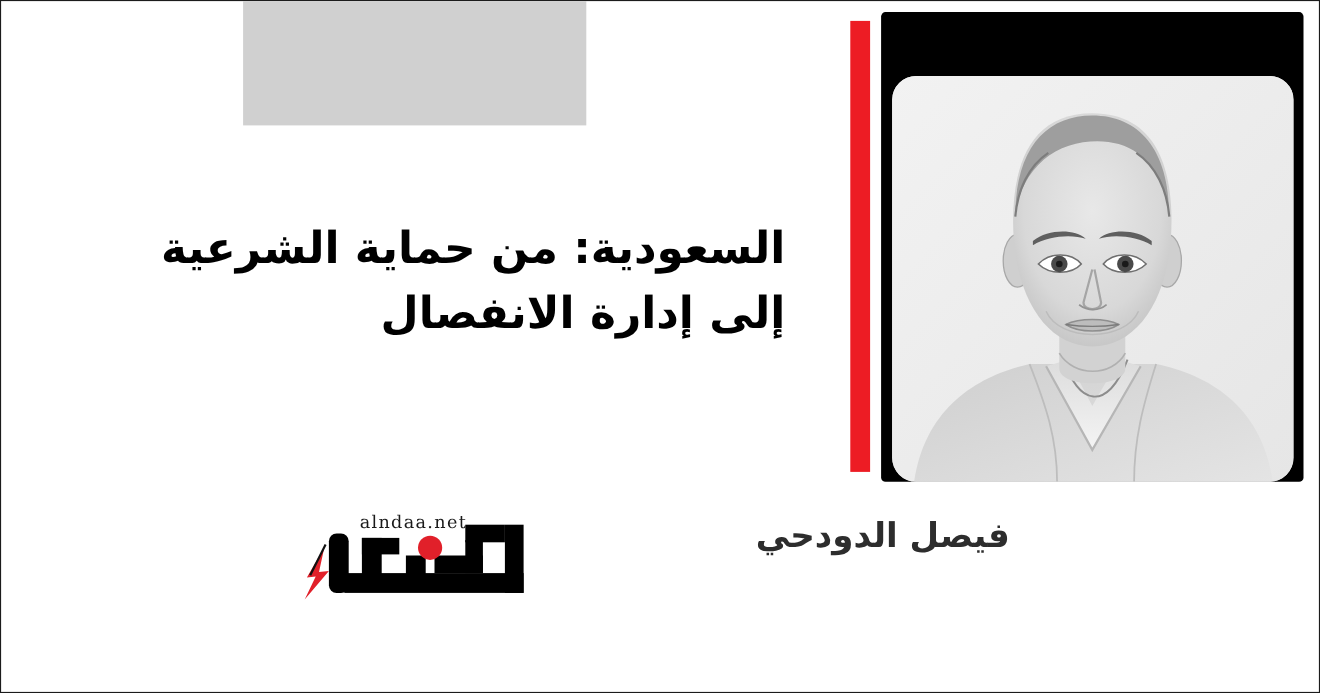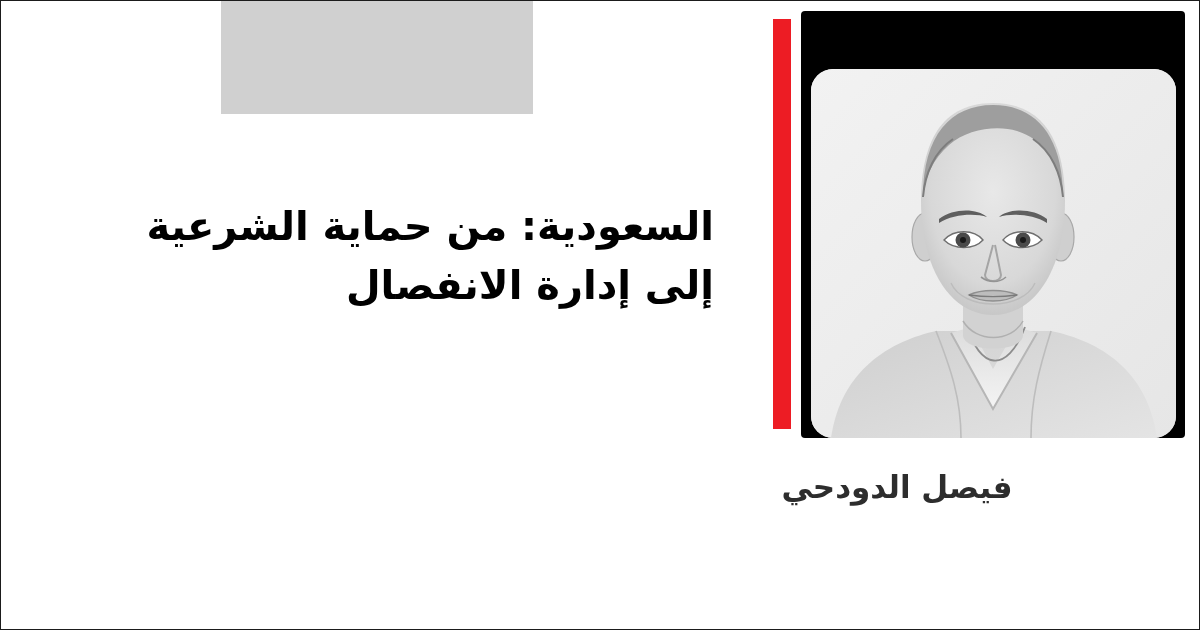--- a/index.html
+++ b/index.html
@@ -86,38 +86,70 @@
     background: #efefef;
   }
   .photo-frame svg { display: block; }
 
   
   .author {
     position: absolute;
     right: 92px;
     top: 468px;
     width: 420px;
-    text-align: center;
+    text-align: left;
     direction: rtl;
     color: #2d2d2d;
     font-family: "DejaVu Sans", "Liberation Sans", sans-serif;
     font-weight: bold;
     font-size: 31px;
     line-height: 1.2;
   }
 </style>
 </head>
 <body>
 
 <div class="card">
 
   <div class="gray-block"></div>
 
   <div class="headline">السعودية: من حماية الشرعية إلى إدارة الانفصال</div>
 
+  <div class="logo">
+    <svg width="220" height="100" viewBox="0 0 220 100" xmlns="http://www.w3.org/2000/svg">
+
+      <g fill="#000000">
+
+        <rect x="186" y="16" width="17" height="62"></rect>
+
+        <rect x="150" y="16" width="36" height="16"></rect>
+        <rect x="150" y="30" width="16" height="30"></rect>
+
+        <rect x="122" y="44" width="44" height="16"></rect>
+
+        <rect x="40" y="60" width="163" height="18"></rect>
+
+        <rect x="96" y="44" width="18" height="22"></rect>
+
+        <rect x="56" y="28" width="18" height="38"></rect>
+        <rect x="56" y="28" width="34" height="15"></rect>
+
+        <rect x="26" y="24" width="18" height="54" rx="7"></rect>
+      </g>
+
+      <circle cx="118" cy="37" r="11" fill="#E1202A"></circle>
+
+      <g>
+        <path d="M22 36 L6 64 L14 63 L4 84 L26 58 L17 59 Z" fill="#E1202A"></path>
+        <path d="M23 34 L9 62" stroke="#111111" stroke-width="2" fill="none"></path>
+      </g>
+
+      <text x="54" y="19" font-family="DejaVu Serif, Liberation Serif, serif" font-size="16" letter-spacing="1.2" fill="#1a1a1a">alndaa.net</text>
+    </svg>
+  </div>
 
   <div class="red-bar"></div>
   <div class="photo-panel"></div>
 
   <div class="photo-frame">
     <svg width="365" height="369" viewBox="0 0 365 369" xmlns="http://www.w3.org/2000/svg">
       <defs>
         <linearGradient id="bgGrad" x1="0" y1="0" x2="1" y2="1">
           <stop offset="0%" stop-color="#f2f2f2"></stop>
           <stop offset="100%" stop-color="#e6e6e6"></stop>

